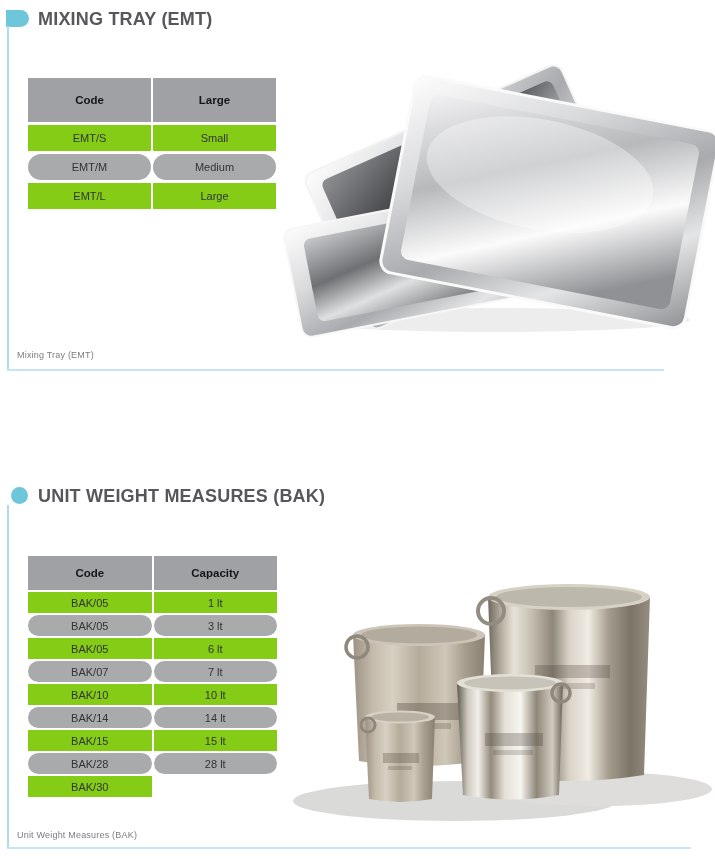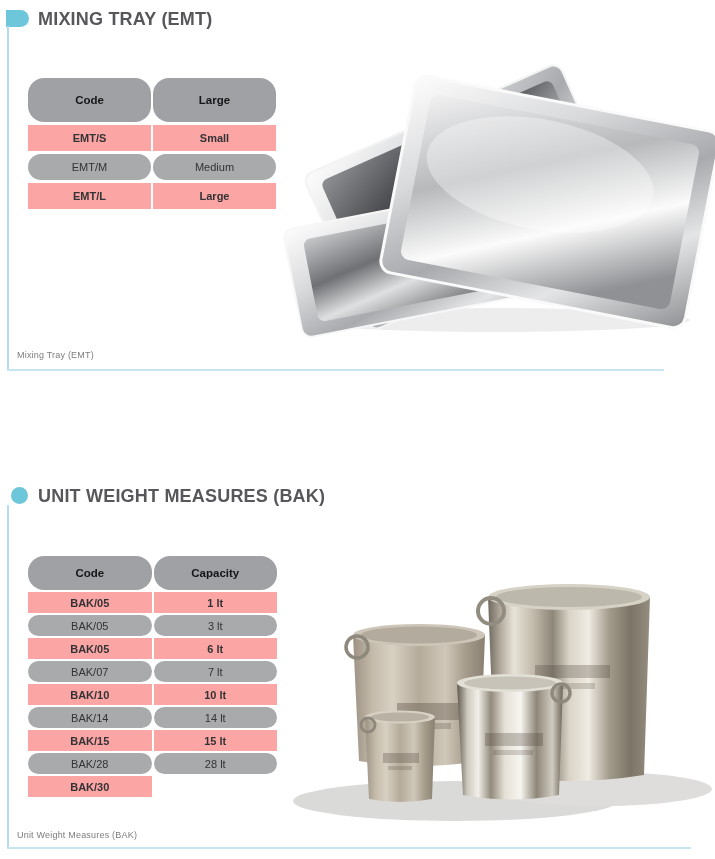--- a/index.html
+++ b/index.html
@@ -22,22 +22,22 @@
     background:#6ec6da;border-radius:50%;
   }
   .vline{position:absolute;left:7px;width:2px;background:#b3dcea;}
   .hline{position:absolute;left:7px;height:2px;background:#c6e5f0;}
 
   
   .tbl{position:absolute;display:flex;flex-direction:column;}
   .tbl .row{display:grid;grid-template-columns:1fr 1fr;gap:2px;}
   .tbl .cell{display:flex;align-items:center;justify-content:center;
     font-size:11px;color:#323335;}
-  .tbl .head .cell{font-weight:bold;font-size:11.5px;color:#151617;background:#9fa1a4;border-radius:16px;}
-  .tbl .light .cell{background:#fca5a5;font-weight:bold;}
+  .tbl .head .cell{font-weight:bold;font-size:11.5px;color:#151617;background:#9fa1a4;}
+  .tbl .light .cell{background:#84cc16;}
   .tbl .dark  .cell{background:#a8aaac;border-radius:13px;}
 
   .tbl-1{left:28px;top:78px;width:248px;gap:3px;}
   .tbl-1 .head{height:44px;}
   .tbl-1 .row:not(.head){height:26px;}
 
   .tbl-2{left:28px;top:556px;width:249px;gap:2px;}
   .tbl-2 .head{height:34px;}
   .tbl-2 .row:not(.head){height:21px;}
 

